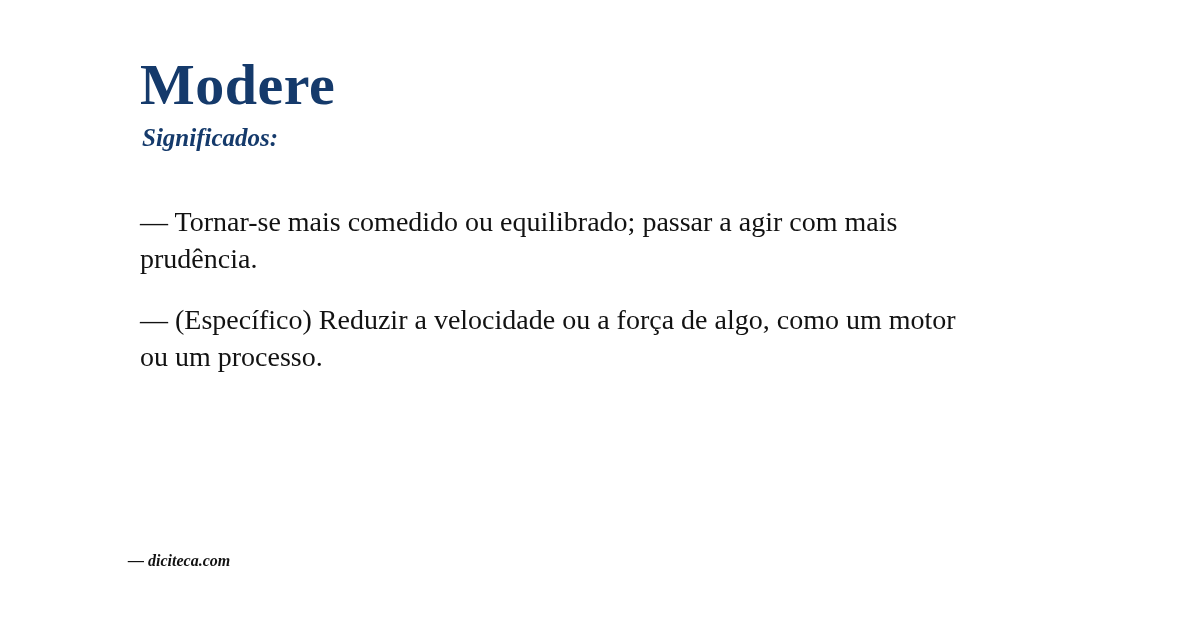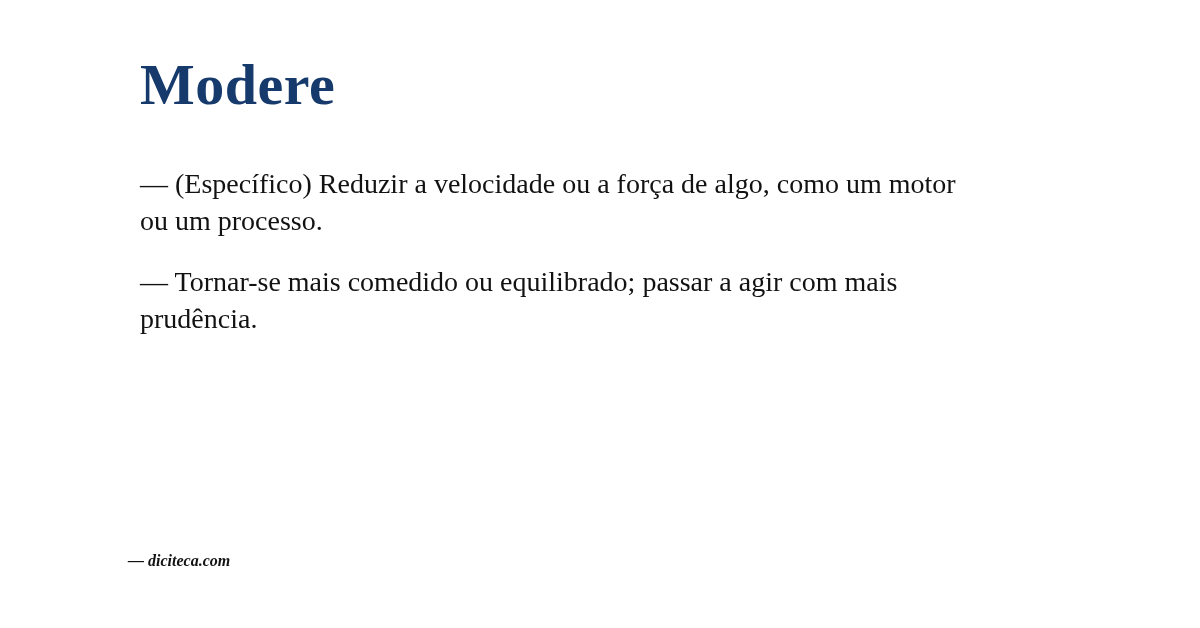--- a/index.html
+++ b/index.html
@@ -62,20 +62,21 @@
     font-weight: bold;
     font-size: 16px;
     color: #121212;
   }
 </style>
 </head>
 <body>
 
 <div class="card">
   <h1 class="word">Modere</h1>
+  <div class="subtitle">Significados:</div>
 
   <div class="definitions">
+    <p class="definition">— Tornar-se mais comedido ou equilibrado; passar a agir com mais prudência.</p>
     <p class="definition">— (Específico) Reduzir a velocidade ou a força de algo, como um motor ou um processo.</p>
-    <p class="definition">— Tornar-se mais comedido ou equilibrado; passar a agir com mais prudência.</p>
   </div>
 
   <div class="source">— diciteca.com</div>
 </div>
 
 </body></html>

